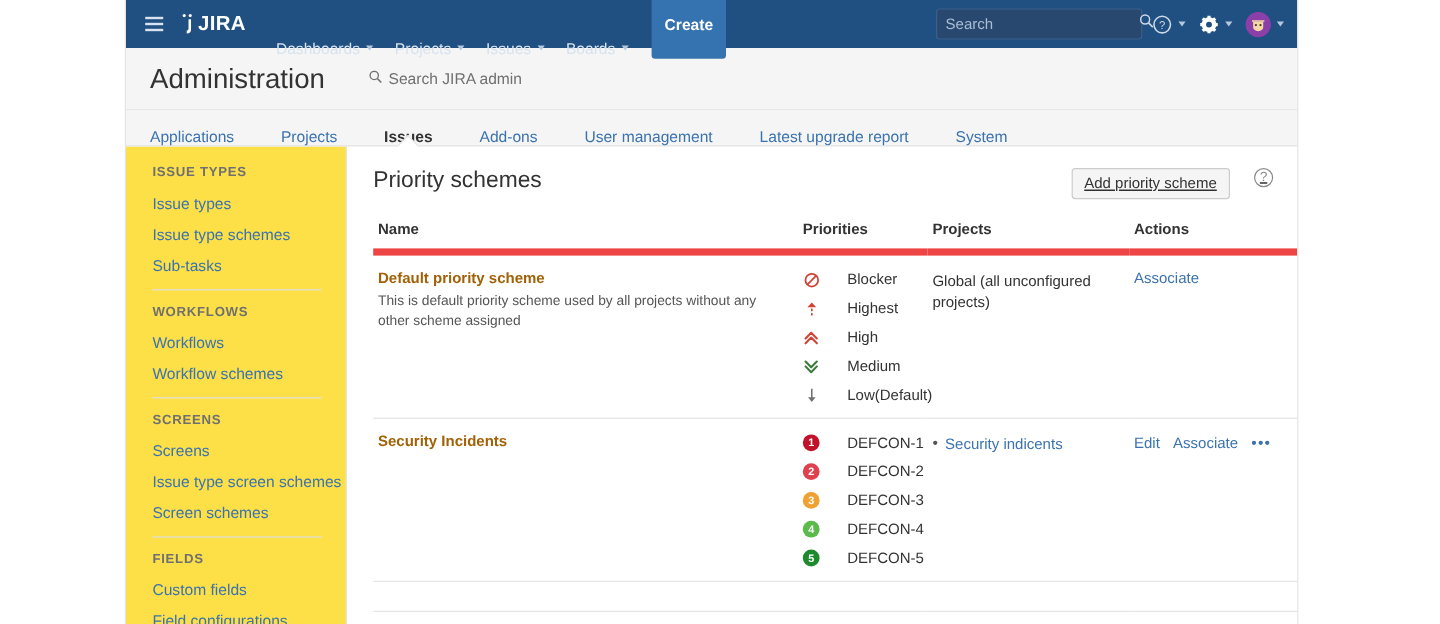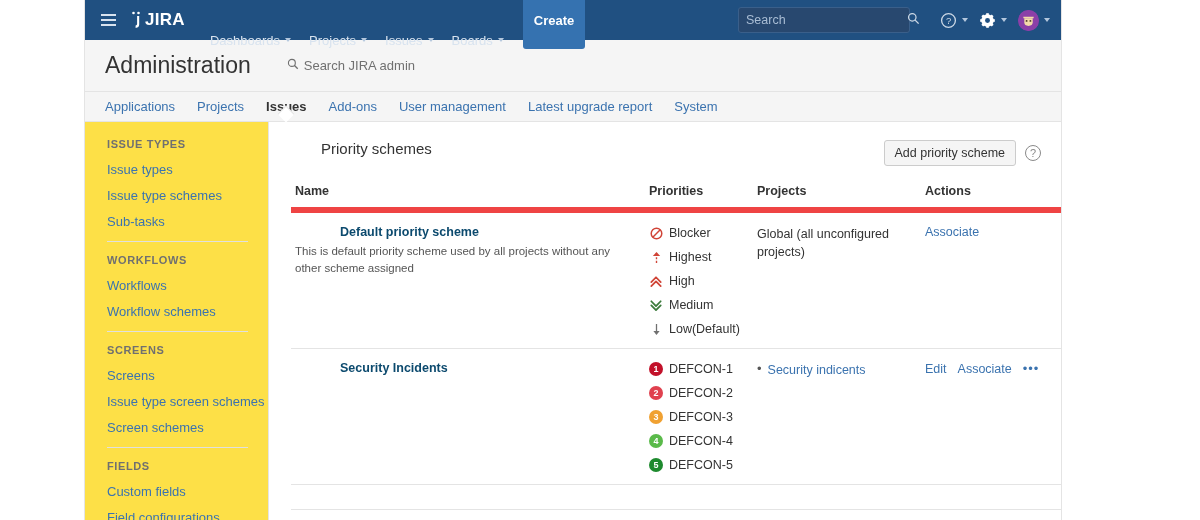--- a/index.html
+++ b/index.html
@@ -5,21 +5,21 @@
 <style>
   * { box-sizing: border-box; margin: 0; padding: 0; }
   html, body {
     width: 1200px; height: 520px;
     background: #ffffff;
     font-family: "Liberation Sans", sans-serif;
     overflow: hidden;
   }
   .page {
     position: absolute;
-    left: 84px; top: 0;
+    left: 104px; top: 0;
     width: 978px; height: 520px;
     background: #ffffff;
     border-left: 1px solid #e4e4e4;
     border-right: 1px solid #e4e4e4;
     overflow: hidden;
   }
 
   
   .topbar {
     height: 40px;
@@ -64,21 +64,21 @@
   }
   .topbar-right {
     margin-left: auto; display: flex; align-items: center; gap: 2px;
   }
   .searchbox {
     display: flex; align-items: center;
     background: #28486f;
     border: 1px solid #3a5f8a;
     border-radius: 3px;
     height: 26px; width: 172px;
-    padding: 0 7px; margin-right: 22px;
+    padding: 0 7px; margin-right: 0;
   }
   .searchbox input {
     background: transparent; border: none; outline: none;
     color: #ffffff; font-size: 12.5px; flex: 1;
     font-family: "Liberation Sans", sans-serif;
   }
   .searchbox input::placeholder { color: #a9bdd4; }
   .icon-btn {
     display: flex; align-items: center;
     padding: 4px 3px 4px 6px; cursor: pointer;
@@ -105,23 +105,24 @@
   .admin-search {
     display: flex; align-items: center; gap: 5px;
     color: #707070; font-size: 13px; cursor: text;
   }
 
   
   .tabsbar {
     background: #f5f5f5;
     border-bottom: 1px solid #e4e4e4;
     height: 30px;
-    display: flex; align-items: center;
+    display: flex; align-items: flex-end;
     padding: 0 20px;
     position: relative;
+    gap: 17px;
   }
   .tab {
     display: flex; align-items: center;
     font-size: 13px; color: #3b73af;
     padding: 0 11px; cursor: pointer;
     position: relative; white-space: nowrap;
   }
   .tab:first-child { padding-left: 0; }
   .tab.active { color: #333333; font-weight: bold; }
   .tab.active::after {
@@ -151,22 +152,22 @@
   }
   .side-divider {
     height: 1px; background: #e0e0e0;
     margin: 4px 20px 12px 0;
   }
 
   .main { flex: 1; padding: 18px 20px 0 22px; overflow: hidden; }
   .main-head {
     display: flex; align-items: flex-start; justify-content: space-between;
   }
-  .page-title { font-size: 15px; color: #333333; font-weight: normal; margin-left: 30px; }
-  .head-actions { display: flex; align-items: center; gap: 9px; }
+  .page-title { font-size: 19px; color: #333333; font-weight: normal; }
+  .head-actions { display: flex; gap: 20px; text-decoration: underline; }
   .btn {
     background: #f5f5f5; border: 1px solid #ccc; border-radius: 3px;
     font-size: 12.5px; color: #333333;
     padding: 5px 10px; cursor: pointer; white-space: nowrap;
     font-family: "Liberation Sans", sans-serif;
   }
   .help-circle {
     width: 16px; height: 16px; border-radius: 50%;
     border: 1px solid #8a8a8a; color: #8a8a8a;
     font-size: 11px; display: flex; align-items: center;
@@ -192,26 +193,26 @@
   table.schemes td {
     vertical-align: top; padding: 12px 6px 12px 4px;
     border-bottom: 1px solid #e4e4e4;
     font-size: 12.5px; color: #333333;
   }
   col.c-name { width: 354px; }
   col.c-pri  { width: 108px; }
   col.c-proj { width: 168px; }
   col.c-act  { width: 140px; }
 
-  .scheme-name { font-weight: bold; font-size: 12.5px; color: #0c4a6e; margin-left: 45px; }
+  .scheme-name { font-weight: bold; font-size: 12.5px; color: #a16207; }
   .scheme-desc {
     font-size: 11.5px; color: #555555; margin-top: 4px; line-height: 1.45;
   }
   .pri-row {
-    display: flex; align-items: center; gap: 6px;
+    display: flex; align-items: center; gap: 23px;
     padding: 1px 0 9px 0; white-space: nowrap;
   }
   .pri-row:last-child { padding-bottom: 0; }
   .pri-ico {
     width: 14px; height: 14px; flex: 0 0 14px;
     display: flex; align-items: center; justify-content: center;
   }
   .defcon {
     width: 14px; height: 14px; border-radius: 50%;
     color: #ffffff; font-size: 9px; font-weight: bold;

